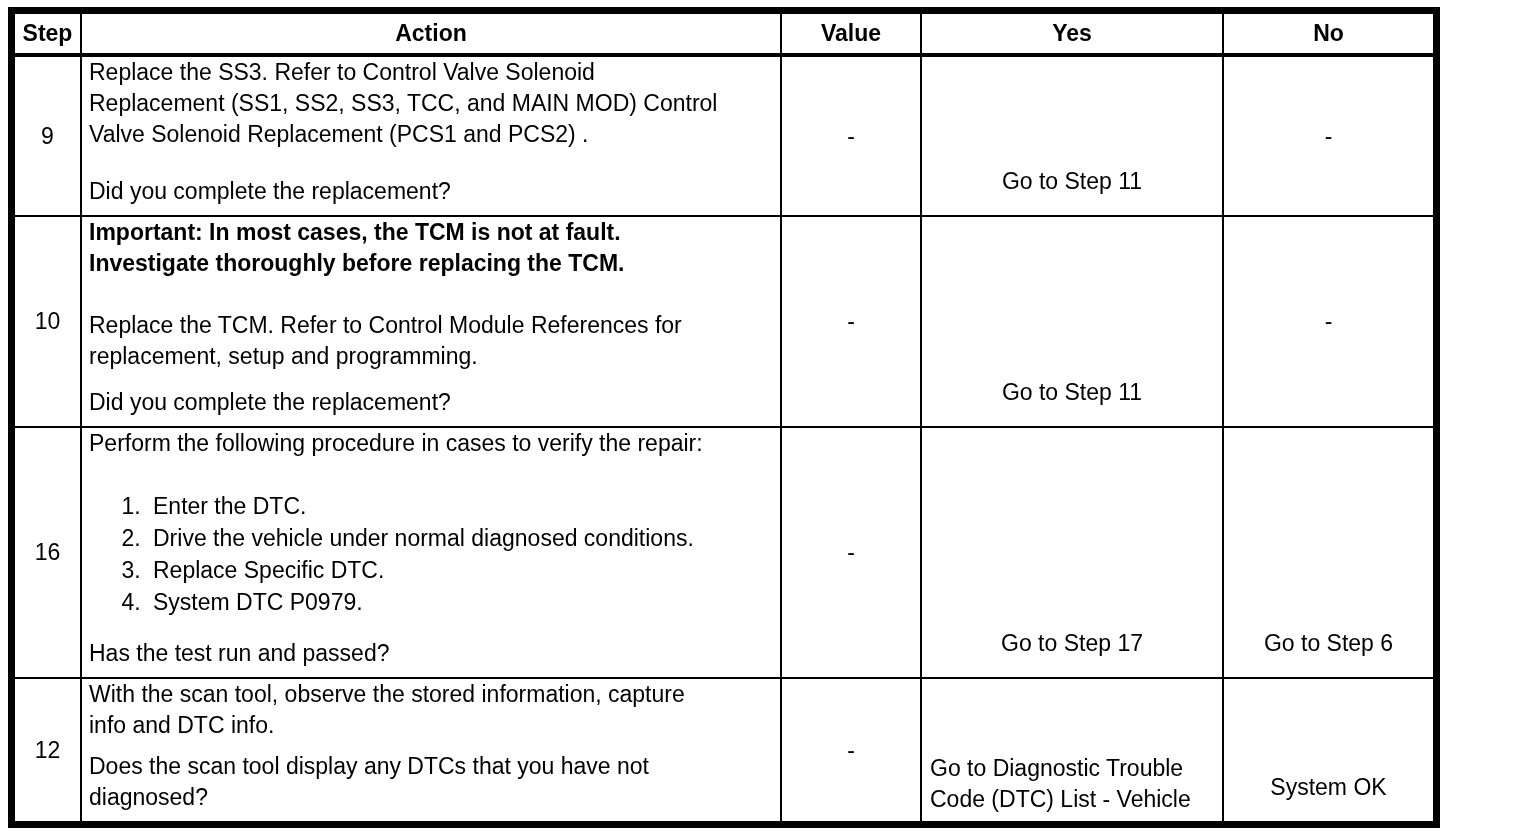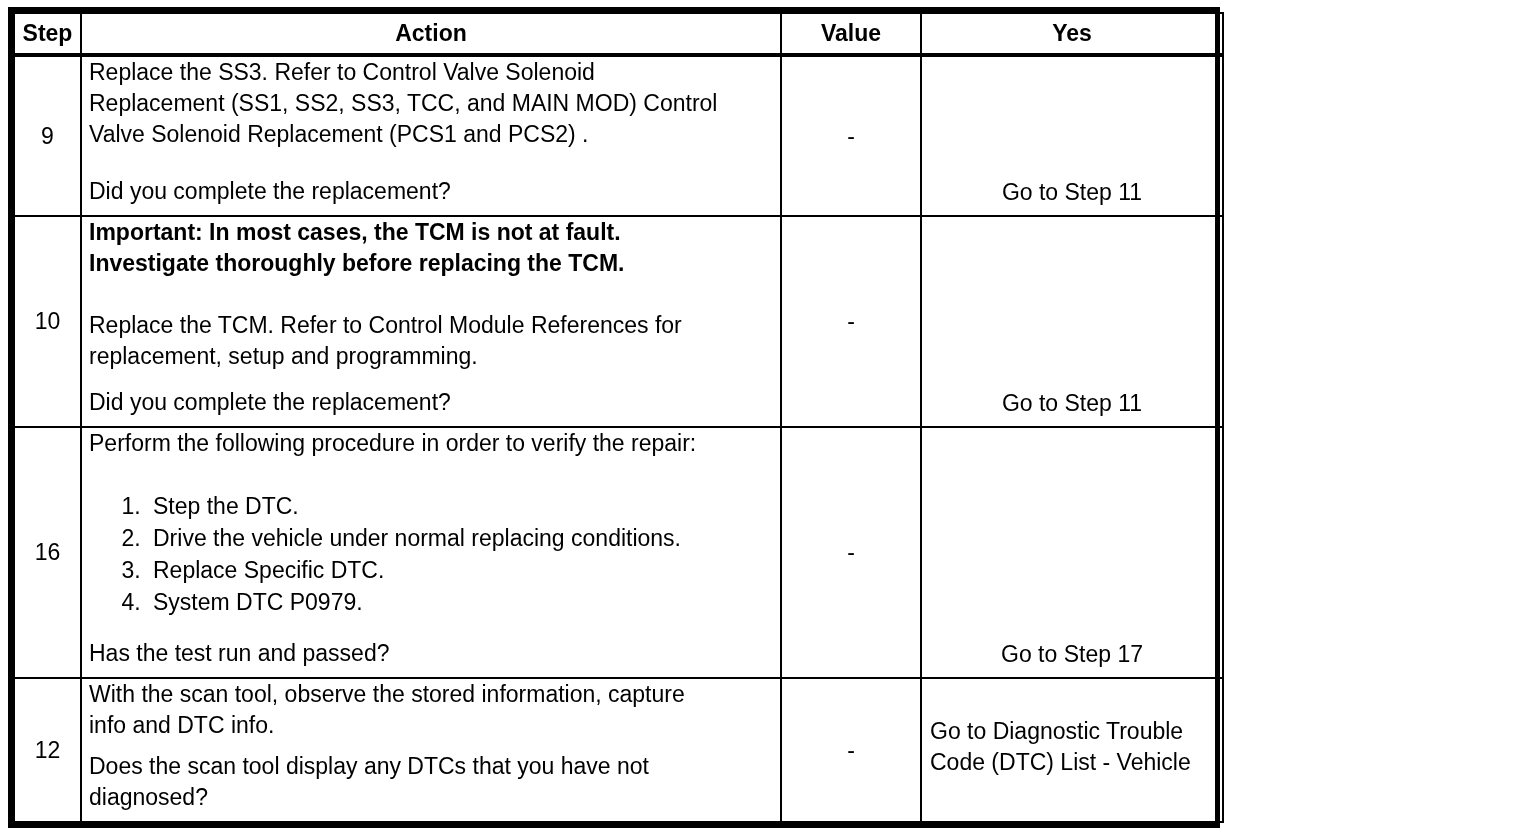--- a/index.html
+++ b/index.html
@@ -11,21 +11,21 @@
     overflow: hidden;
   }
   body {
     font-family: "Liberation Sans", sans-serif;
     color: #000000;
   }
   .table-wrap {
     position: absolute;
     left: 8px;
     top: 7px;
-    width: 1212px;
+    width: 1432px;
     height: 821px;
     border: 5px solid #000000;
     box-sizing: border-box;
     background: #ffffff;
   }
   table.diag {
     width: 100%;
     height: 100%;
     border-collapse: collapse;
     table-layout: fixed;
@@ -65,26 +65,26 @@
     text-align: left;
   }
   .ccell {                    
     align-items: center;
     justify-content: center;
     text-align: center;
   }
   .bcell {                    
     align-items: center;
     justify-content: flex-end;
-    padding-bottom: 7px;
+    padding-bottom: 18px;
     text-align: center;
   }
   .blcell {                   
     align-items: flex-start;
-    justify-content: center;
+    justify-content: flex-end;
     padding: 0 4px 6px 8px;
     text-align: left;
   }
   .pre { white-space: pre-line; }
   p.para { margin: 0; }
   p.para.gap { margin-top: 31px; }
   p.question { margin-top: auto; }
   p.important { font-weight: bold; }
   ol.steps {
     margin: 31px 0 0 0;
@@ -201,24 +201,24 @@
     </tr>
 
     <tr class="r11">
       <td>
             <div class="vfill ccell">
               <span>16</span>
             </div>
           </td>
       <td>
         <div class="vfill action">
-          <p class="para pre">Perform the following procedure in order to verify the repair:</p>
+          <p class="para pre">Perform the following procedure in cases to verify the repair:</p>
           <ol class="steps">
-            <li>Step the DTC.</li>
-            <li>Drive the vehicle under normal replacing conditions.</li>
+            <li>Enter the DTC.</li>
+            <li>Drive the vehicle under normal diagnosed conditions.</li>
             <li>Replace Specific DTC.</li>
             <li>System DTC P0979.</li>
           </ol>
           <p class="para question">Has the test run and passed?</p>
         </div>
       </td>
       <td>
             <div class="vfill ccell">
               <span>-</span>
             </div>

